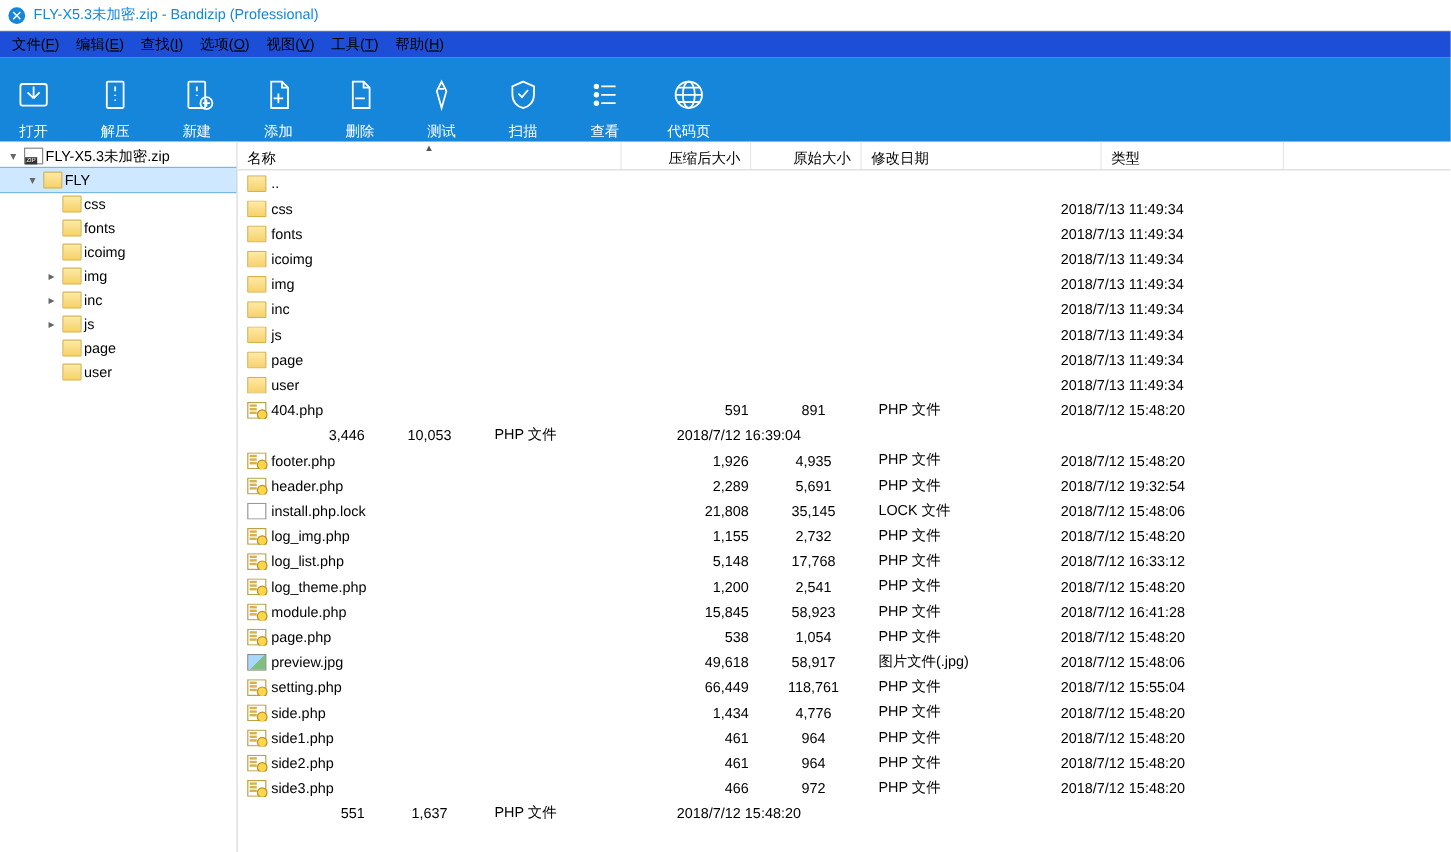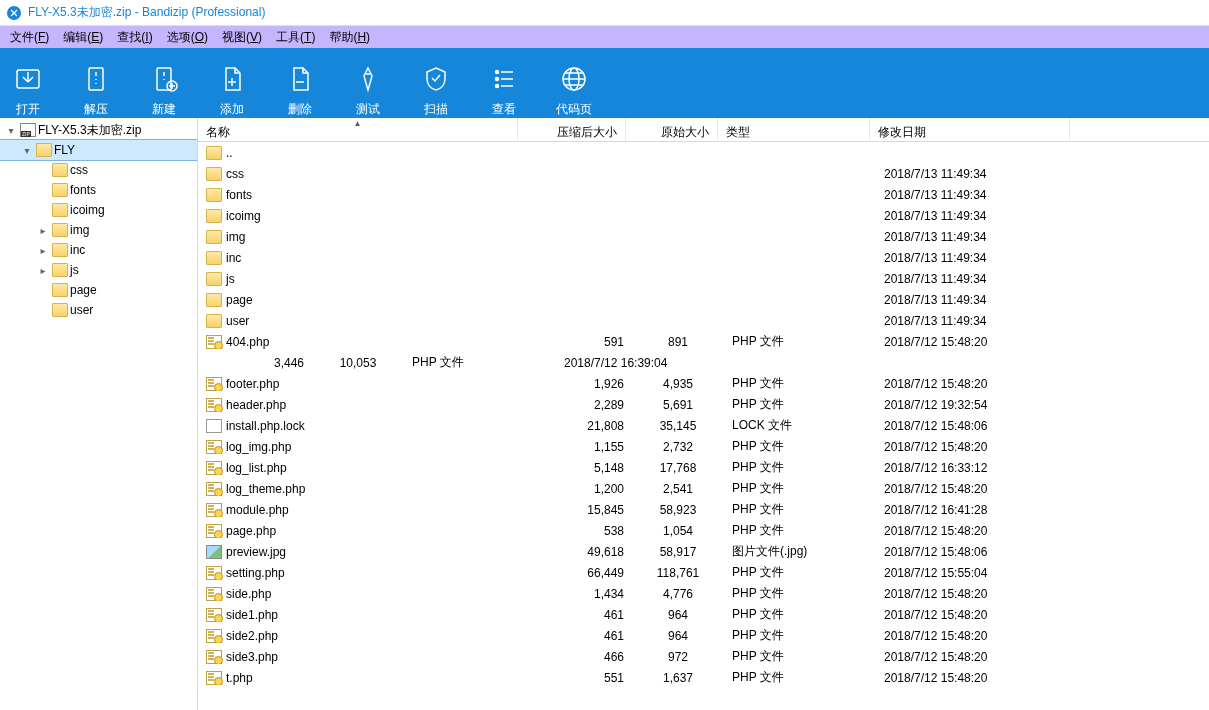--- a/index.html
+++ b/index.html
@@ -1,20 +1,20 @@
 <!DOCTYPE html>
 <html><head>
 <meta charset="utf-8">
 <style>
 * { margin:0; padding:0; box-sizing:border-box; }
 body { font-family:"Microsoft YaHei","Segoe UI",sans-serif; font-size:12px; background:#fff; color:#000; width:1209px; height:710px; overflow:hidden; display:flex; flex-direction:column; }
 .titlebar { height:26px; background:#fff; display:flex; align-items:center; padding:0 6px; gap:6px; border-bottom:1px solid #e0e0e0; }
 .titlebar .app-icon { width:16px; height:16px; }
 .titlebar .title { color:#1586d9; font-size:12px; }
-.menubar { height:22px; background:#c4b5fd; display:flex; align-items:flex-end; padding:0 4px; gap:2px; }
+.menubar { height:22px; background:#1d4ed8; display:flex; align-items:flex-end; padding:0 4px; gap:2px; }
 .menubar .menu-item { padding:2px 6px; cursor:default; }
 .menubar .menu-item u { text-decoration:underline; }
 .toolbar { height:70px; background:#1586d9; display:flex; align-items:flex-end; padding:0 12px; gap:36px; }
 .toolbar .tool { display:flex; flex-direction:column; align-items:center; gap:6px; color:#fff; cursor:default; }
 .toolbar .tool .ticon { width:32px; height:32px; display:flex; align-items:center; justify-content:center; }
 .toolbar .tool .tlabel { font-size:12px; }
 .toolbar .tool svg { stroke:#fff; fill:none; stroke-width:1.5; }
 .main { flex:1; display:flex; overflow:hidden; }
 .sidebar { width:198px; border-right:1px solid #d9d9d9; background:#fff; overflow:auto; padding-top:2px; }
 .tree-row { display:flex; align-items:center; height:20px; padding-left:4px; gap:2px; cursor:default; }
@@ -217,25 +217,25 @@
       <div class="ch name">
           <span>名称</span>
           <span class="sort-arrow">▲</span>
         </div>
       <div class="ch csize">
           <span>压缩后大小</span>
         </div>
       <div class="ch osize">
           <span>原始大小</span>
         </div>
+      <div class="ch date">
+          <span>修改日期</span>
+        </div>
       <div class="ch type">
           <span>类型</span>
-        </div>
-      <div class="ch date">
-          <span>修改日期</span>
         </div>
     </div>
     <div class="filelist" id="filelist">
         <div class="row">
           <span class="cell name">
             <span class="ficon folder"></span>
             <span>..</span>
           </span>
           <span class="cell csize"></span>
           <span class="cell osize"></span>
@@ -472,24 +472,20 @@
           <span class="cell name">
             <span class="ficon php"></span>
             <span>side3.php</span>
           </span>
           <span class="cell csize">466</span>
           <span class="cell osize">972</span>
           <span class="cell type">PHP 文件</span>
           <span class="cell date">2018/7/12 15:48:20</span>
         </div>
         <div class="row">
-          <span class="cell name">
-            <span class="ficon php"></span>
-            <span>t.php</span>
-          </span>
           <span class="cell csize">551</span>
           <span class="cell osize">1,637</span>
           <span class="cell type">PHP 文件</span>
           <span class="cell date">2018/7/12 15:48:20</span>
         </div>
       </div>
   </div>
 </div>
 
 </body></html>

